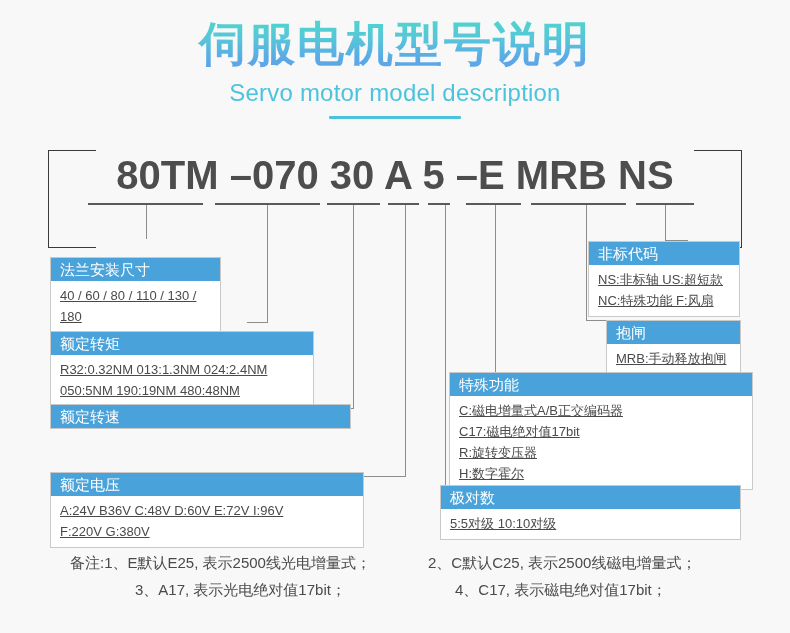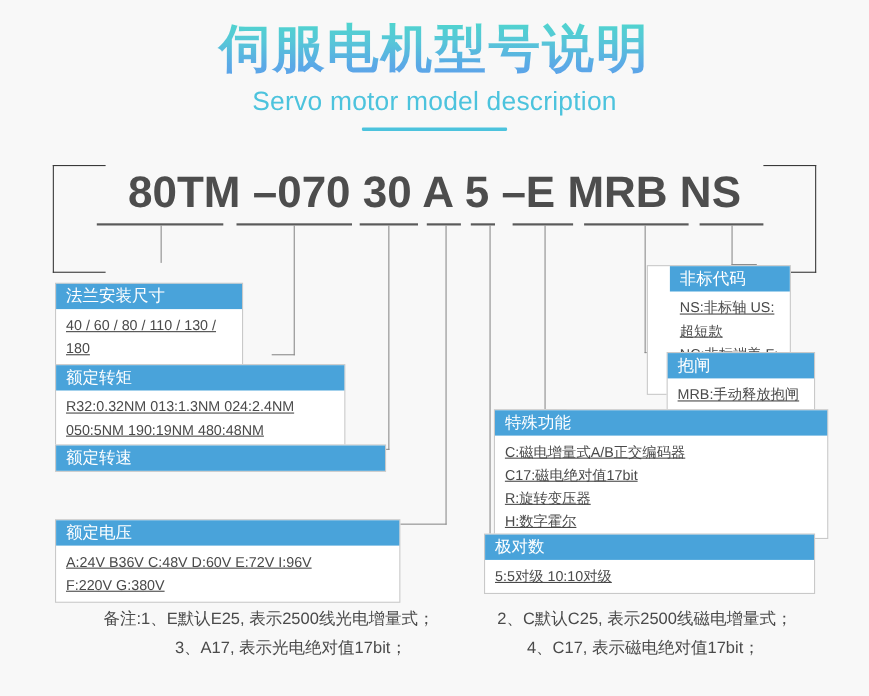--- a/index.html
+++ b/index.html
@@ -75,21 +75,21 @@
     text-decoration:underline;
   }
   
   .box .box-hd{width:100%;}
 
   
   .notes{
     position:absolute;left:0;top:549px;width:790px;
     font-size:15px;color:#4a4a4a;line-height:27px;
   }
-  .notes .ncol{position:absolute;margin-left:24px;}
+  .notes .ncol{position:absolute;}
   .n1{left:70px;top:0;}
   .n2{left:428px;top:0;}
   .n3{left:135px;top:27px;}
   .n4{left:455px;top:27px;}
 </style>
 </head>
 <body>
 
 <div id="root">
 
@@ -157,24 +157,24 @@
   <div class="box" style="left:50px;top:404px;width:301px;">
     <div class="box-hd">额定转速</div>
   </div>
 
   <div class="box" style="left:50px;top:472px;width:314px;">
     <div class="box-hd">额定电压</div>
     <div class="box-bd">A:24V   B36V   C:48V   D:60V   E:72V   I:96V
 F:220V     G:380V</div>
   </div>
 
-  <div class="box" style="left:588px;top:241px;width:131px;padding-left:20px;">
+  <div class="box" style="left:588px;top:241px;width:152px;">
     <div class="box-hd">非标代码</div>
     <div class="box-bd">NS:非标轴    US:超短款
-NC:非标端盖    F:风扇</div>
+NC:特殊功能    F:风扇</div>
   </div>
 
   <div class="box" style="left:606px;top:320px;width:135px;">
     <div class="box-hd">抱闸</div>
     <div class="box-bd">MRB:手动释放抱闸</div>
   </div>
 
   <div class="box" style="left:449px;top:372px;width:304px;">
     <div class="box-hd">特殊功能</div>
     <div class="box-bd">C:磁电增量式A/B正交编码器

